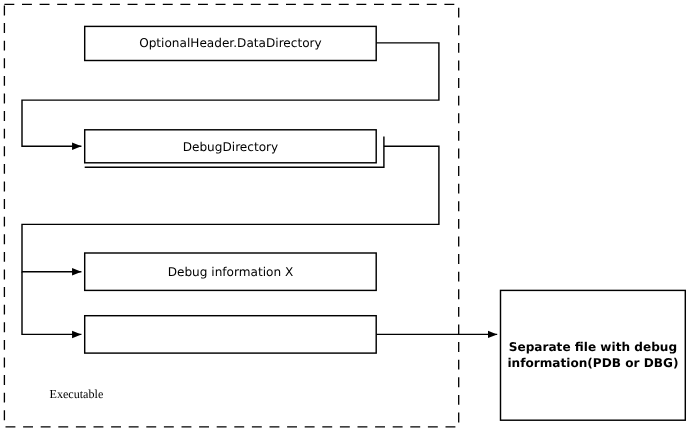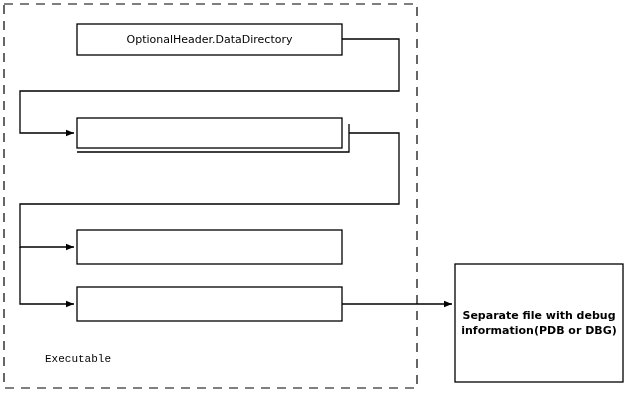--- a/index.html
+++ b/index.html
@@ -32,21 +32,21 @@
     text-align: center;
     font-family: "DejaVu Sans", sans-serif;
     font-size: 11px;
     color: #000000;
     line-height: 15px;
     pointer-events: none;
     white-space: pre-line;
   }
   .region-caption {
     position: absolute;
-    font-family: Liberation Mono, monospace;
+    font-family: Liberation Serif, serif;
     font-size: 11px;
     color: #000000;
   }
 </style>
 </head>
 <body>
 
 <div id="diagram-root">
 
   <svg id="diagram-svg" viewBox="0 0 627 400">
@@ -74,21 +74,23 @@
 
     <rect x="77" y="230" width="265" height="34" fill="#ffffff" stroke="#000000" stroke-width="1.3"></rect>
 
     <rect x="77" y="287" width="265" height="34" fill="#ffffff" stroke="#000000" stroke-width="1.3"></rect>
 
     <rect x="455" y="264" width="168" height="118" fill="#ffffff" stroke="#000000" stroke-width="1.3"></rect>
   </svg>
 
   <div class="node-label" style="left:77px; top:24px; width:265px; height:31px;">OptionalHeader.DataDirectory</div>
 
+  <div class="node-label" style="left:77px; top:118px; width:265px; height:30px;">DebugDirectory</div>
 
+  <div class="node-label" style="left:77px; top:230px; width:265px; height:34px;">Debug information X</div>
 
 
   <div class="node-label" style="left:455px; top:264px; width:168px; height:118px;font-weight:bold;">Separate file with debug
 information(PDB or DBG)</div>
 
   <div class="region-caption" style="left:45px; top:353px;">Executable</div>
 
 </div>
 
 </body></html>

